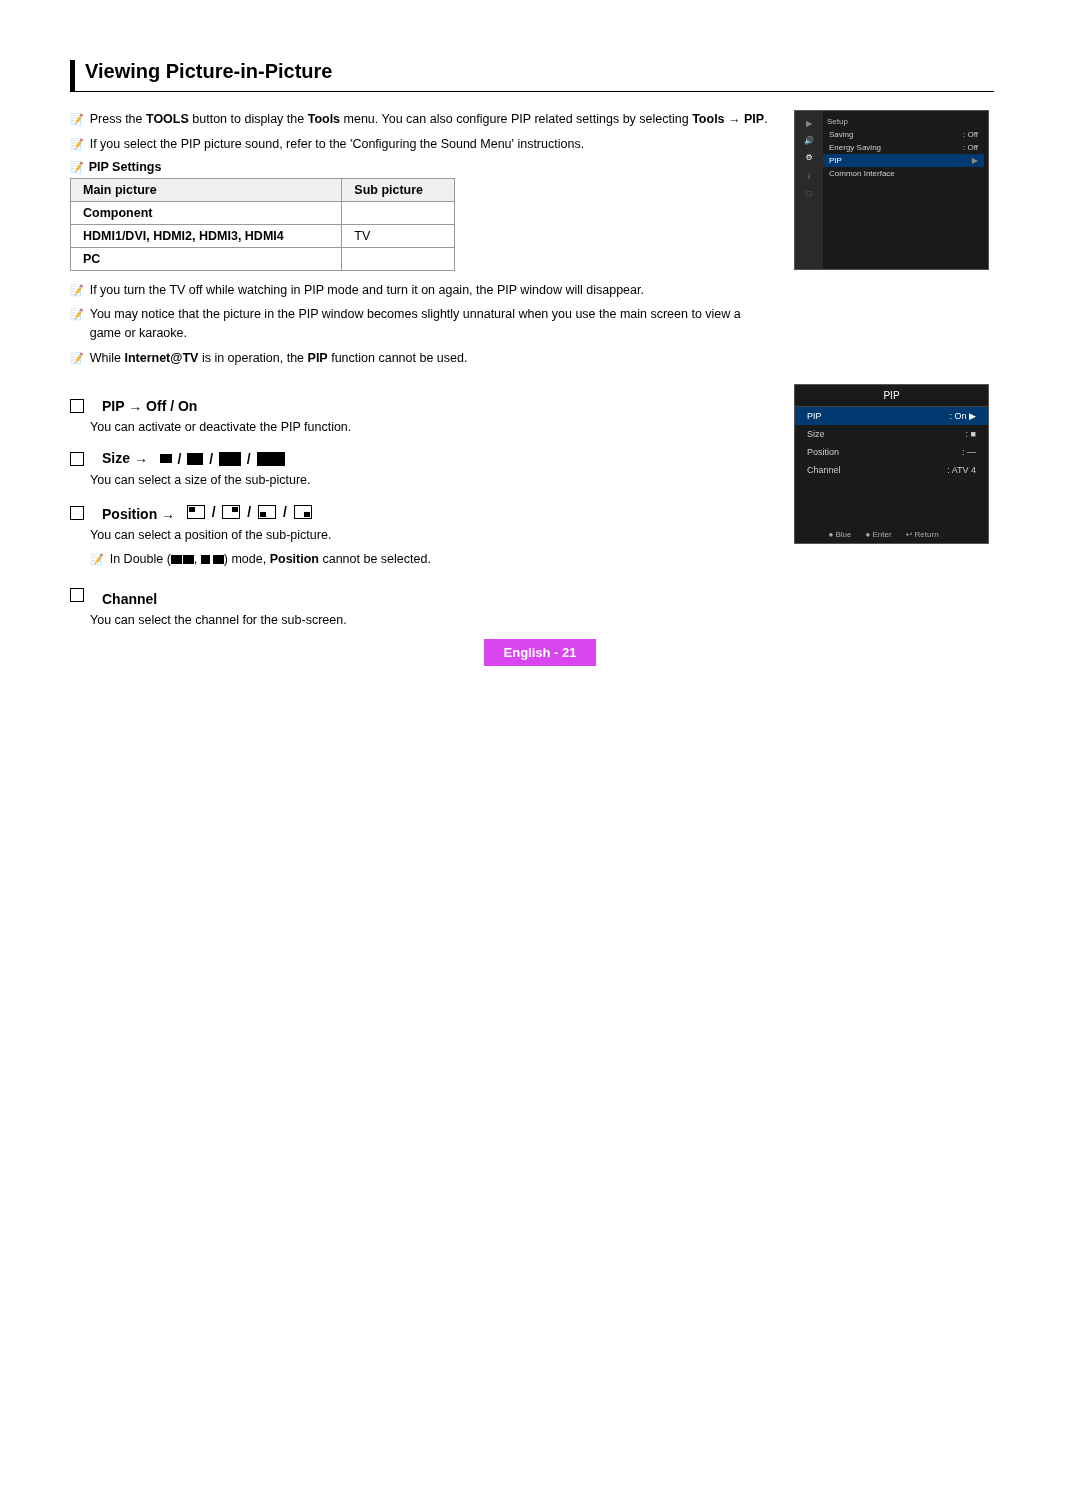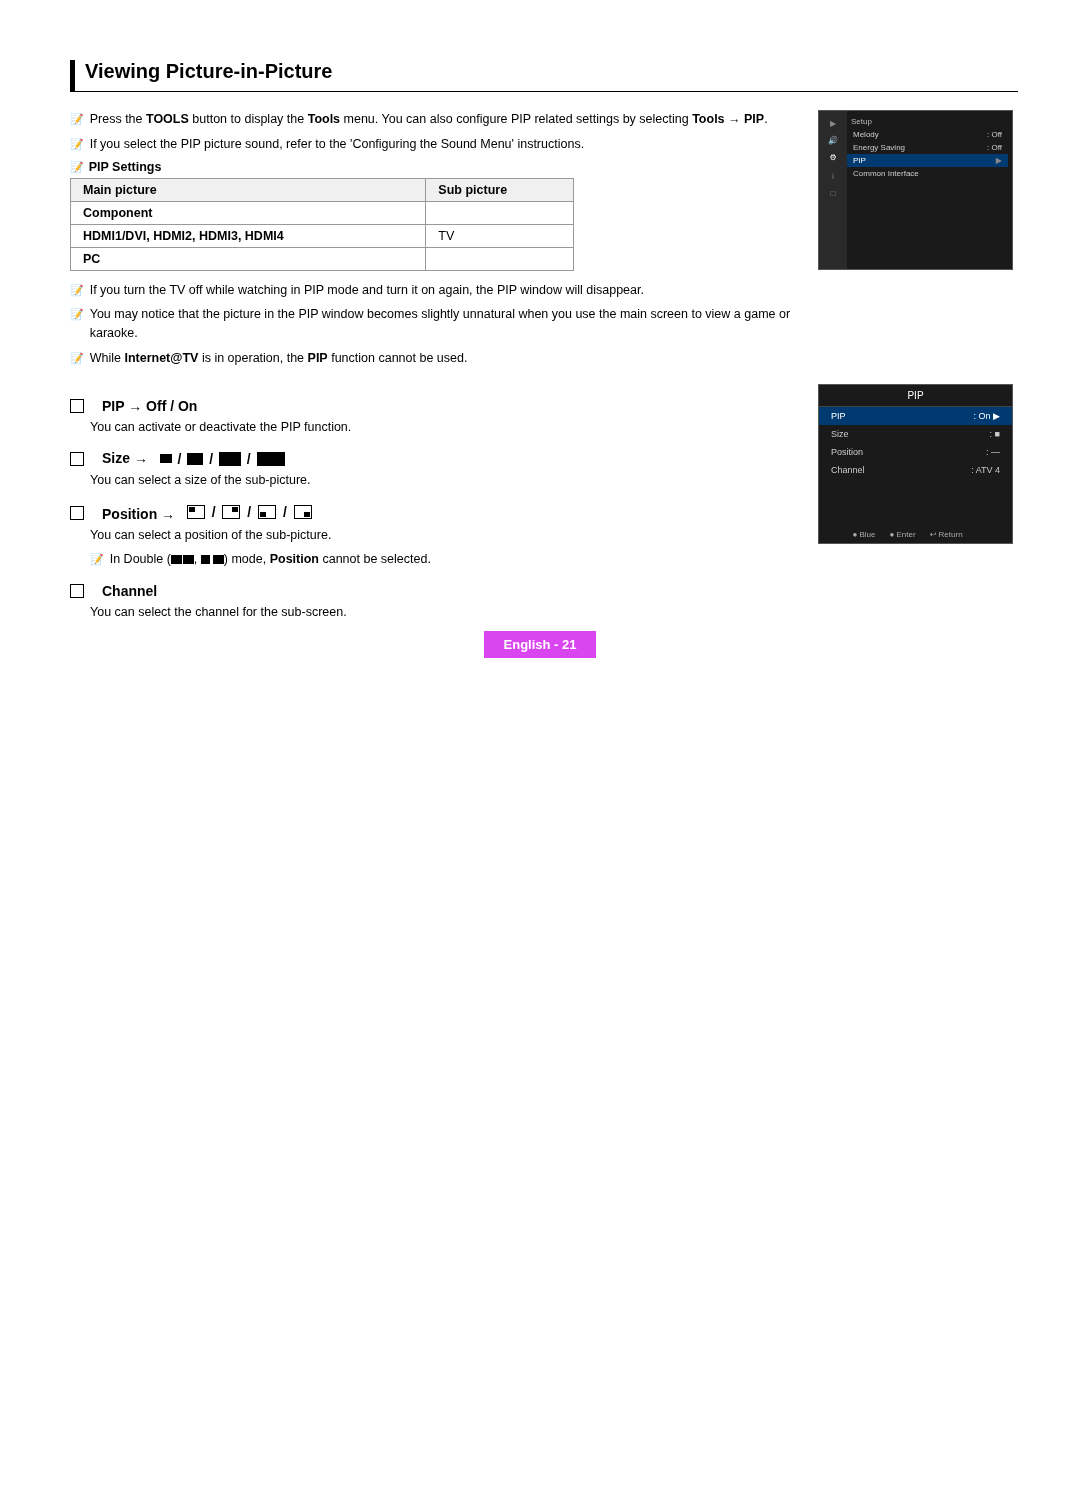--- a/index.html
+++ b/index.html
@@ -6,21 +6,21 @@
     body {
       background: #fff;
       font-family: Arial, sans-serif;
       font-size: 13px;
       color: #000;
       width: 1080px;
       min-height: 1488px;
       position: relative;
     }
     .page {
-      padding: 60px 62px 60px 70px;
+      padding: 60px 86px 60px 70px;
       position: relative;
     }
     .section-title {
       font-size: 20px;
       font-weight: bold;
       border-left: 5px solid #000;
       padding-left: 10px;
       margin-bottom: 18px;
       border-bottom: 1px solid #000;
       padding-bottom: 8px;
@@ -57,21 +57,21 @@
     .pip-settings-label {
       font-weight: bold;
       font-size: 12.5px;
       margin-bottom: 4px;
       display: flex;
       align-items: center;
       gap: 5px;
     }
     .pip-table {
       border-collapse: collapse;
-      width: 504px;
+      width: 385px;
       margin-bottom: 10px;
       font-size: 12.5px;
     }
     .pip-table th {
       border: 1px solid #999;
       padding: 4px 12px;
       background: #f0f0f0;
       font-weight: bold;
       text-align: left;
     }
@@ -240,21 +240,21 @@
       justify-content: center;
       align-items: center;
     }
     .page-number-badge {
       background: #d946ef;
       color: #fff;
       padding: 6px 20px;
       font-size: 13px;
       font-weight: bold;
     }
-    .bold { font-weight: bold; }
+    .bold { font-weight: bold; margin-top: 8px; }
     p { margin-bottom: 6px; line-height: 1.5; }
   </style>
 </head>
 <body>
 
 <div class="page">
 
   <h1 class="section-title">Viewing Picture-in-Picture</h1>
 
   <div class="content-row">
@@ -320,21 +320,21 @@
           <div class="tv-sidebar">
             <div class="tv-sidebar-icon">▶</div>
             <div class="tv-sidebar-icon">🔊</div>
             <div class="tv-sidebar-icon active">⚙</div>
             <div class="tv-sidebar-icon">ℹ</div>
             <div class="tv-sidebar-icon">□</div>
           </div>
           <div class="tv-main-area" style="flex:1;">
             <div class="tv-title-row">Setup</div>
             <div class="tv-item-row">
-              <span>Melody</span>
+              <span>Saving</span>
                 <span>: Off</span>
             </div>
             <div class="tv-item-row">
               <span>Energy Saving</span>
                 <span>: Off</span>
             </div>
             <div class="tv-item-row selected">
               <span>PIP</span>
                 <span class="arrow-right">▶</span>
             </div>

